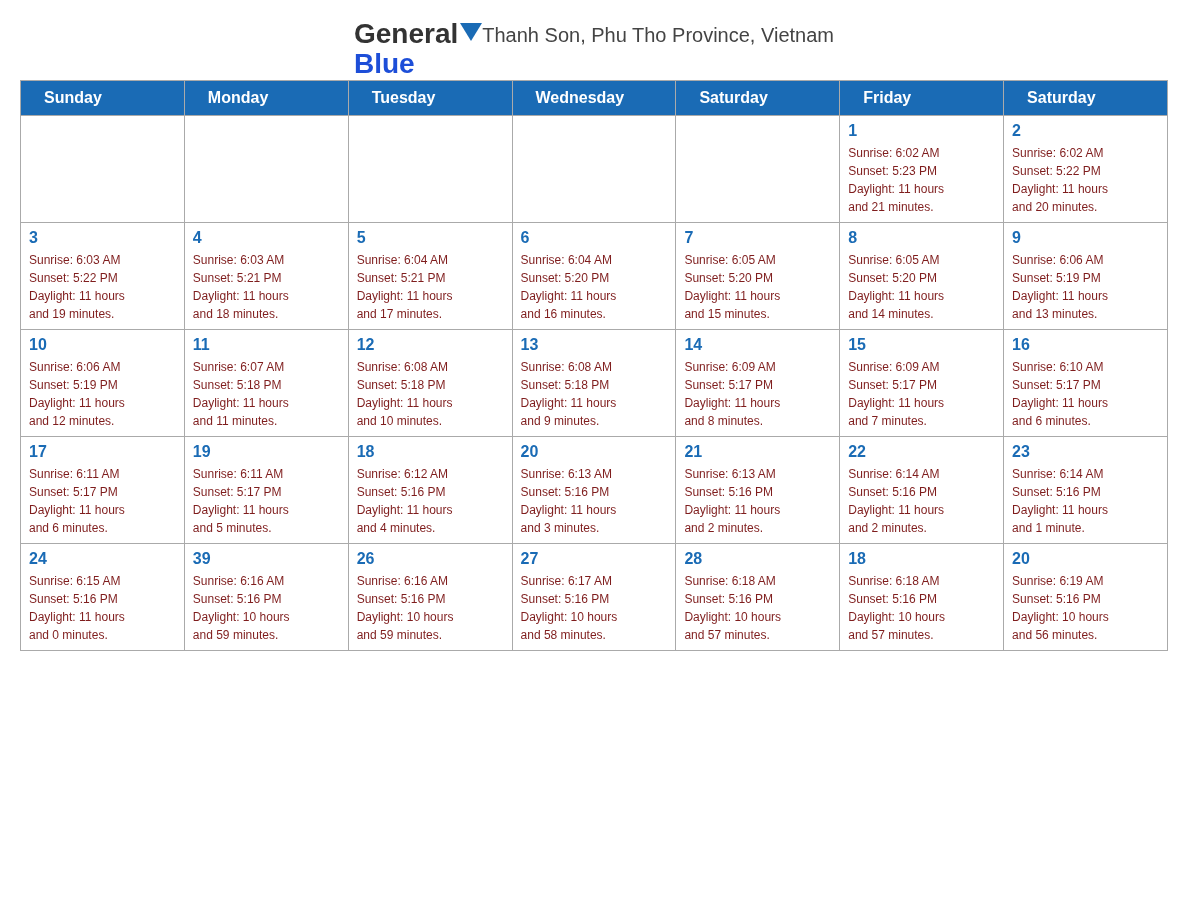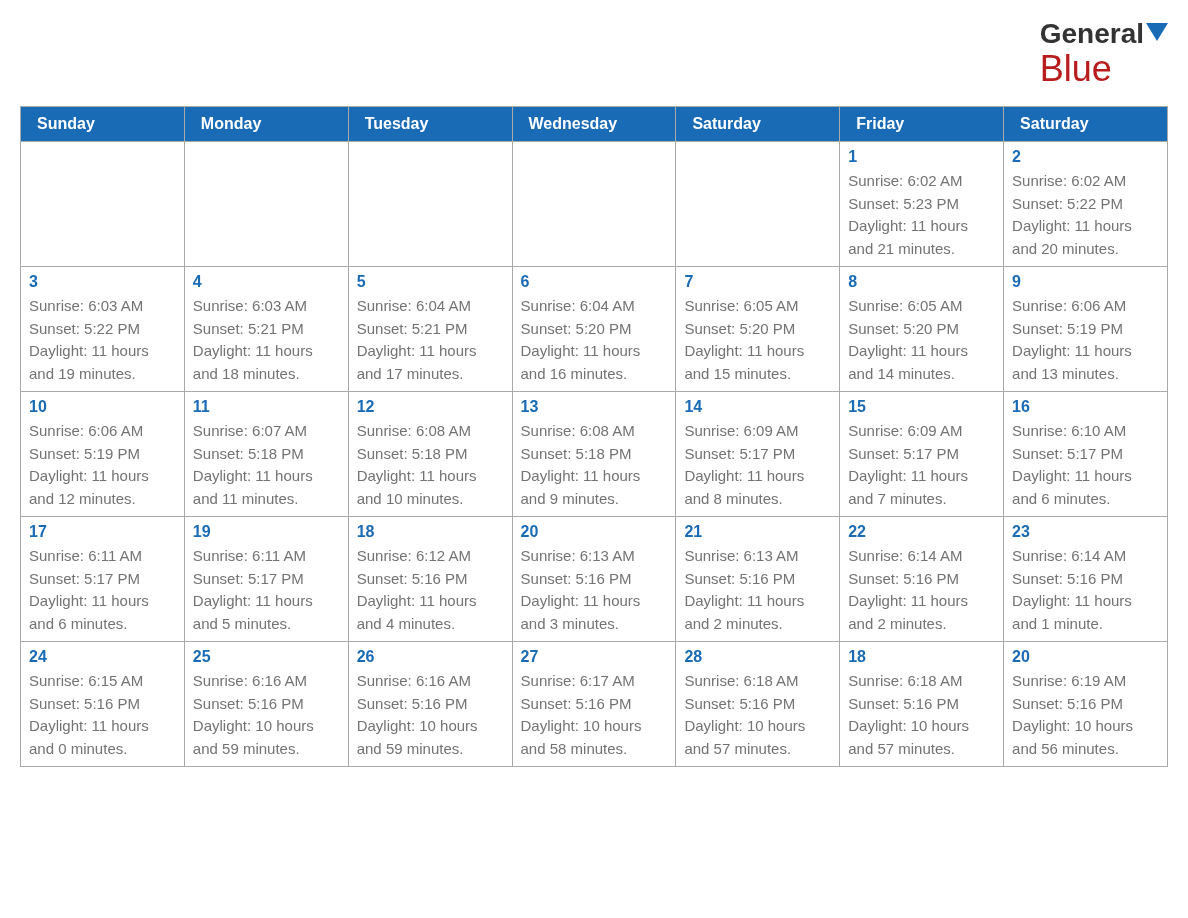--- a/index.html
+++ b/index.html
@@ -5,39 +5,38 @@
     * { box-sizing: border-box; margin: 0; padding: 0; }
     body {
       font-family: Arial, sans-serif;
       background: #fff;
       padding: 20px;
       width: 1188px;
       min-height: 918px;
     }
     .header-area {
       display: flex;
-      justify-content: flex-end;
+      justify-content: center;
       align-items: flex-start;
-      margin-bottom: 16px;
     }
     .logo {
       display: flex;
       flex-direction: column;
       align-items: flex-start;
     }
     .logo-text {
       font-size: 28px;
       font-weight: bold;
       color: #333;
       line-height: 1;
     }
     .logo-blue-word {
-      color: #b91c1c;
-      font-size: 36px;
-      font-weight: normal;
+      color: #1d4ed8;
+      font-size: 28px;
+      font-weight: bold;
     }
     .title-area {
       text-align: right;
     }
     .month-title {
       font-size: 52px;
       font-weight: bold;
       color: #222;
       line-height: 1.1;
     }
@@ -49,41 +48,41 @@
     .calendar-table {
       width: 100%;
       border-collapse: collapse;
       border: 1px solid #aaa;
     }
     .calendar-table th {
       background-color: #1a6bb5;
       color: #fff;
       font-size: 16px;
       font-weight: bold;
-      padding: 8px 16px;
+      padding: 8px 23px;
       text-align: left;
       border: 1px solid #aaa;
     }
     .calendar-table td {
       vertical-align: top;
       padding: 6px 8px;
       border: 1px solid #aaa;
       width: calc(100% / 7);
       min-height: 90px;
       background: #fff;
     }
     .day-number {
       font-size: 16px;
       color: #1a6bb5;
       font-weight: bold;
       margin-bottom: 4px;
     }
     .day-info {
-      font-size: 15px;
-      color: #737373;
+      font-size: 12px;
+      color: #7f1d1d;
       line-height: 1.5;
     }
     .empty-cell {
       background: #f9f9f9;
     }
   </style>
 </head>
 <body>
 
 <div class="header-area">
@@ -94,20 +93,21 @@
         <svg width="22" height="18" viewBox="0 0 22 18">
           <polygon points="0,0 22,0 11,18" fill="#1a6bb5"></polygon>
         </svg>
       </span>
     </div>
     <div>
       <span class="logo-blue-word">Blue</span>
     </div>
   </div>
   <div class="title-area">
+    <div class="location-title">Thanh Son, Phu Tho Province, Vietnam</div>
   </div>
 </div>
 
 <table class="calendar-table">
   <thead>
     <tr>
       <th>Sunday</th>
       <th>Monday</th>
       <th>Tuesday</th>
       <th>Wednesday</th>
@@ -221,21 +221,21 @@
           <div class="day-number">23</div>
           <div class="day-info">Sunrise: 6:14 AM<br>Sunset: 5:16 PM<br>Daylight: 11 hours<br>and 1 minute.</div>
         </td>
       </tr>
       <tr>
         <td>
           <div class="day-number">24</div>
           <div class="day-info">Sunrise: 6:15 AM<br>Sunset: 5:16 PM<br>Daylight: 11 hours<br>and 0 minutes.</div>
         </td>
         <td>
-          <div class="day-number">25</div>
+          <div class="day-number">39</div>
           <div class="day-info">Sunrise: 6:16 AM<br>Sunset: 5:16 PM<br>Daylight: 10 hours<br>and 59 minutes.</div>
         </td>
         <td>
           <div class="day-number">26</div>
           <div class="day-info">Sunrise: 6:16 AM<br>Sunset: 5:16 PM<br>Daylight: 10 hours<br>and 59 minutes.</div>
         </td>
         <td>
           <div class="day-number">27</div>
           <div class="day-info">Sunrise: 6:17 AM<br>Sunset: 5:16 PM<br>Daylight: 10 hours<br>and 58 minutes.</div>
         </td>

